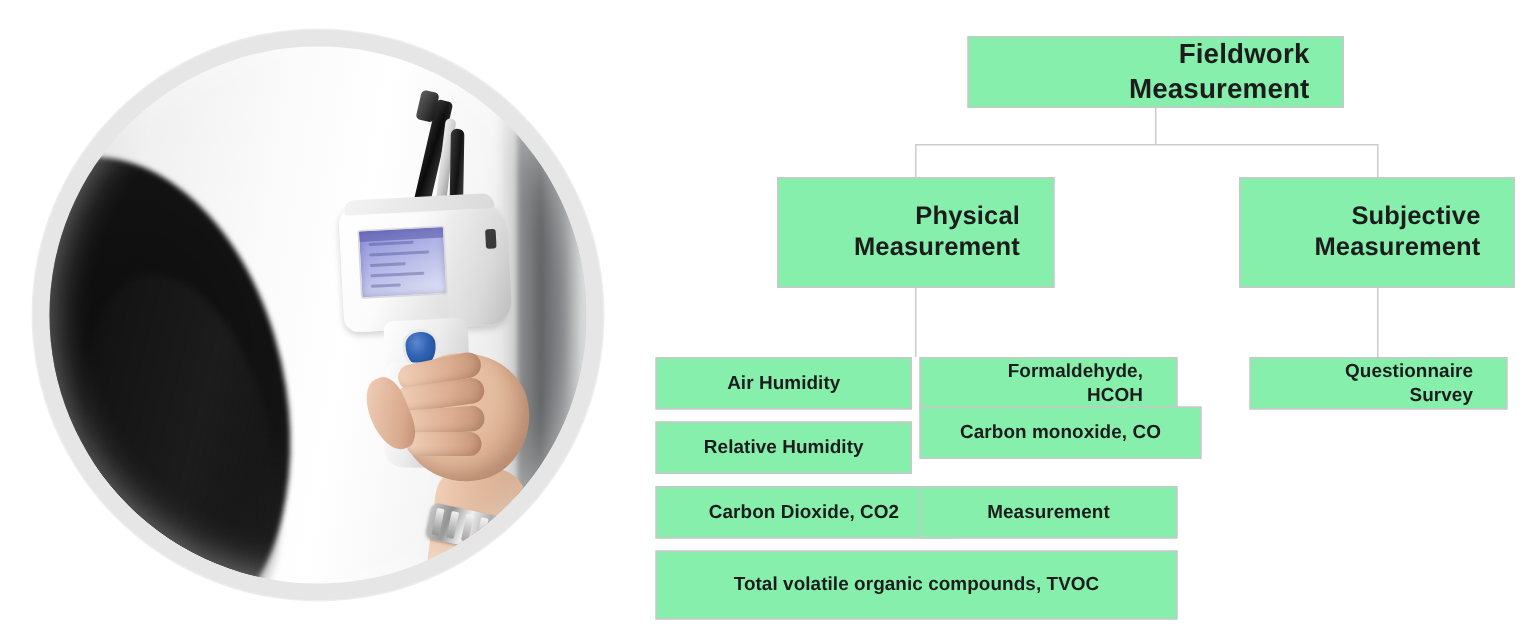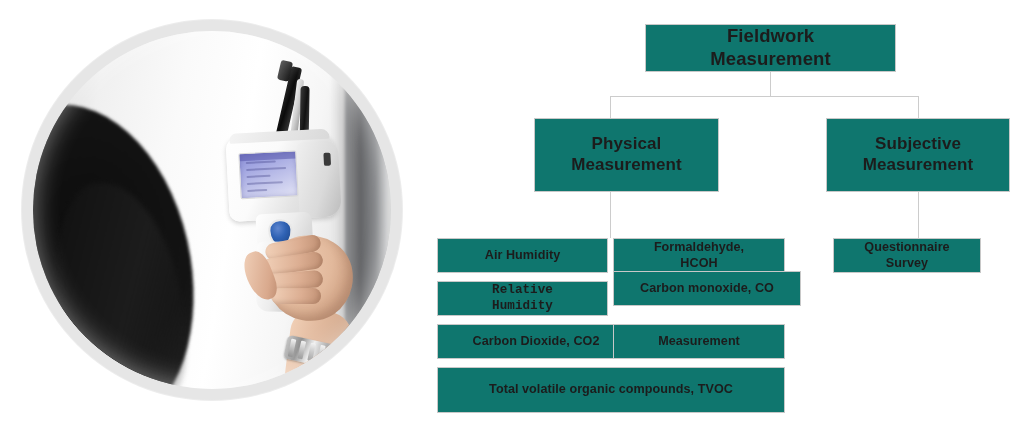--- a/index.html
+++ b/index.html
@@ -301,25 +301,25 @@
   
   #chart-panel {
     position: absolute;
     left: 0; top: 0;
     width: 1024px; height: 427px;
   }
   .node {
     position: absolute;
     box-sizing: border-box;
     border: 1px solid #c8c8c8;
-    background: #0f766e;
+    background: #86efac;
     display: flex;
     align-items: center;
     justify-content: center;
-    text-align: center;
+    text-align: right;
     color: #1c1c1c;
     line-height: 1.22;
     padding: 2px 22px;
   }
   .node.level1 {
     font-size: 18.5px;
     font-weight: 700;
     letter-spacing: .1px;
   }
   .node.level2 {
@@ -401,30 +401,30 @@
   <div class="connector v" style="left:770px; top:72px;  height:24px;"></div>
   <div class="connector h" style="left:610px; top:96px;  width:308px;"></div>
   <div class="connector v" style="left:610px; top:96px;  height:22px;"></div>
   <div class="connector v" style="left:918px; top:96px;  height:22px;"></div>
 
   <div class="connector v" style="left:610px; top:192px; height:46px;"></div>
   <div class="connector v" style="left:918px; top:192px; height:46px;"></div>
 
   <div class="node level1" style="left:645px; top:24px; width:251px; height:48px;">Fieldwork Measurement</div>
 
-  <div class="node level2" style="left:518px; top:118px; width:185px; height:74px;margin-left:16px;">Physical Measurement</div>
+  <div class="node level2" style="left:518px; top:118px; width:185px; height:74px;">Physical Measurement</div>
 
   <div class="node level2" style="left:826px; top:118px; width:184px; height:74px;">Subjective Measurement</div>
 
   <div class="node leaf" style="left:437px; top:238px; width:171px; height:35px;">Air Humidity</div>
   <div class="node leaf" style="left:613px; top:238px; width:172px; height:35px;">Formaldehyde, HCOH</div>
 
-  <div class="node leaf" style="left:437px; top:281px; width:171px; height:35px;font-family:Liberation Mono, monospace;">Relative Humidity</div>
+  <div class="node leaf" style="left:437px; top:281px; width:171px; height:35px;">Relative Humidity</div>
   <div class="node leaf" style="left:613px; top:271px; width:188px; height:35px;">Carbon monoxide, CO</div>
 
   <div class="node leaf" style="left:437px; top:324px; width:198px; height:35px;">Carbon Dioxide, CO2</div>
   <div class="node leaf" style="left:613px; top:324px; width:172px; height:35px;">Measurement</div>
 
   <div class="node leaf" style="left:437px; top:367px; width:348px; height:46px;">Total volatile organic compounds, TVOC</div>
 
-  <div class="node leaf" style="left:833px; top:238px; width:148px; height:35px;">Questionnaire Survey</div>
+  <div class="node leaf" style="left:833px; top:238px; width:172px; height:35px;">Questionnaire Survey</div>
 
 </div>
 
 </body></html>

